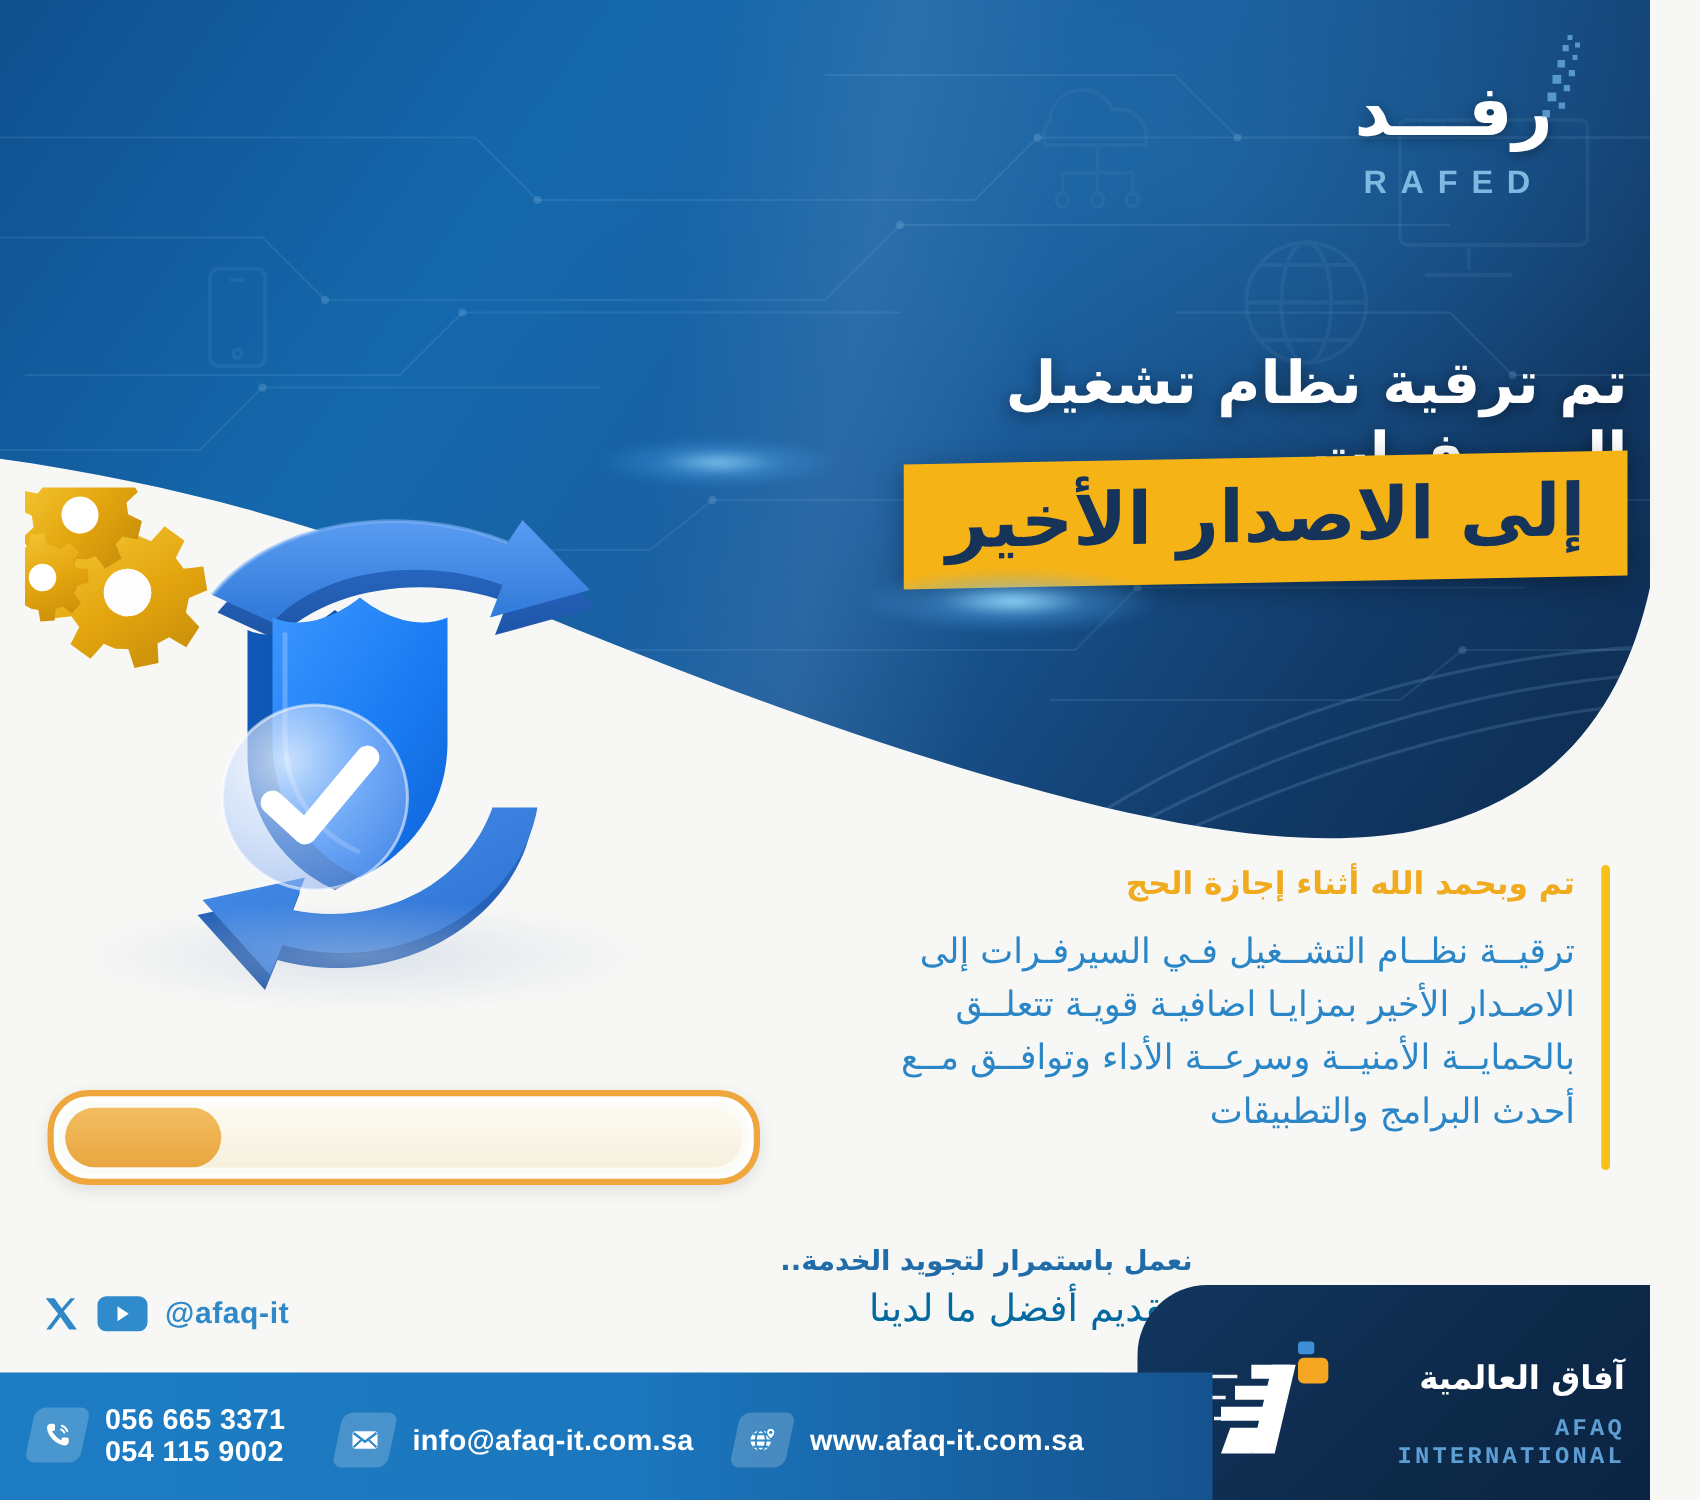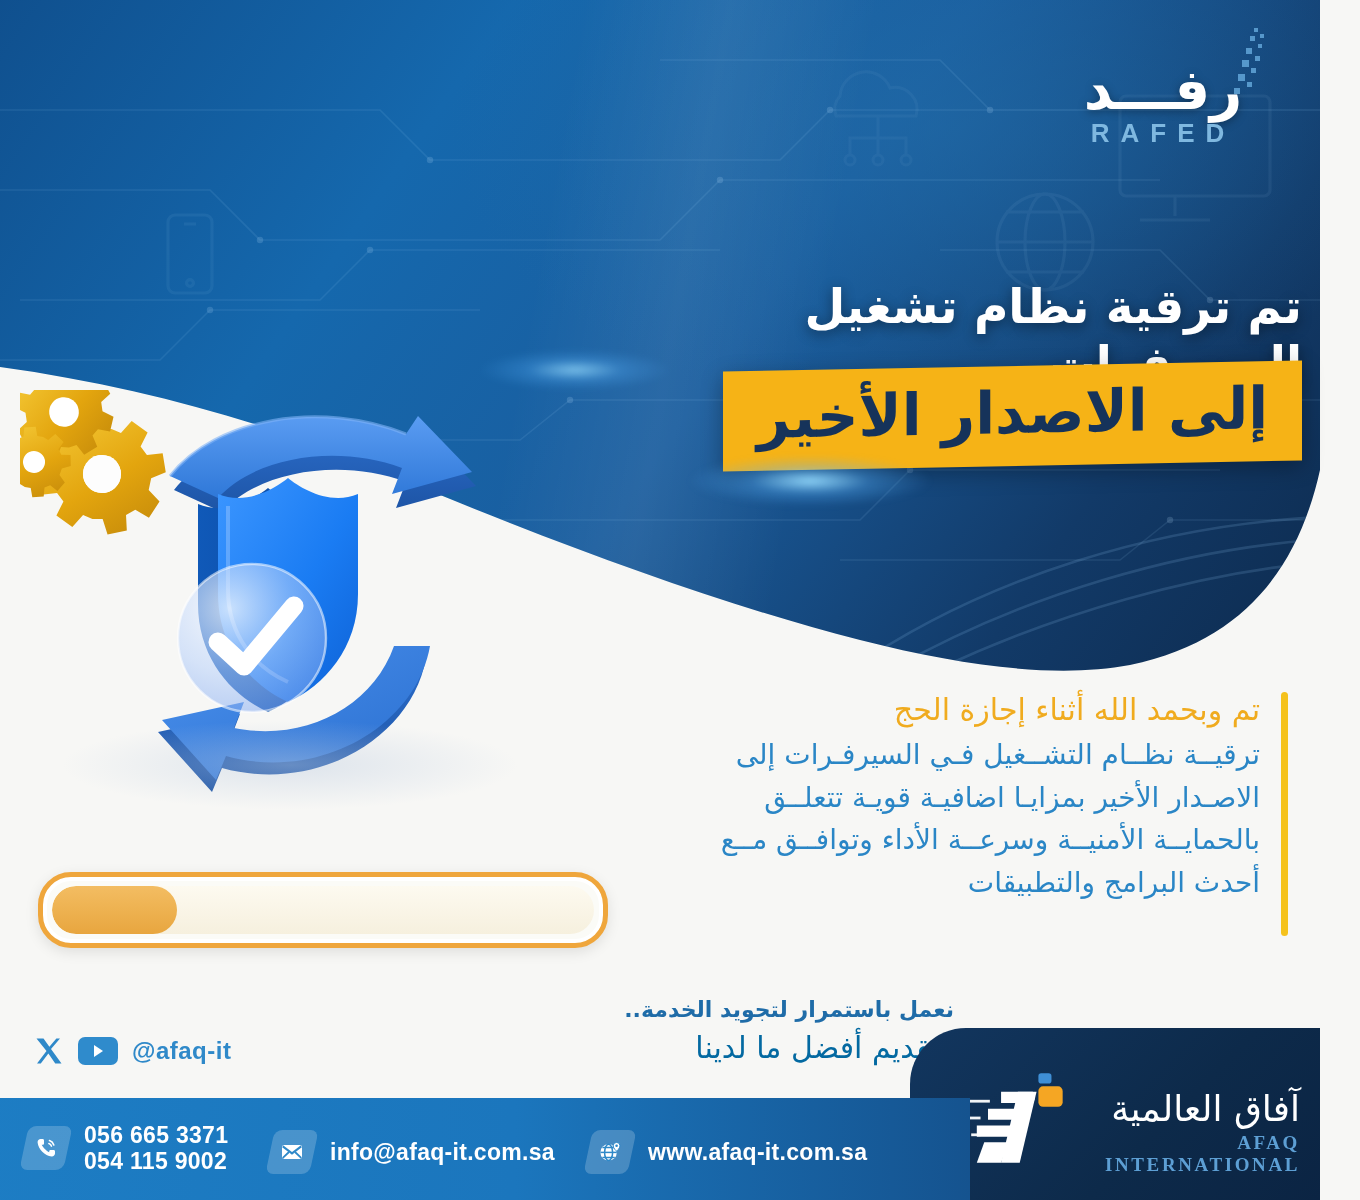--- a/index.html
+++ b/index.html
@@ -30,21 +30,21 @@
   .arcs{position:absolute;right:-40px;top:430px;width:520px;height:260px;opacity:.35;pointer-events:none;}
 
   
   .rafed{position:absolute;right:72px;top:62px;text-align:center;width:250px;}
   .rafed-ar{
     font-size:56px;font-weight:700;color:#ffffff;line-height:1;letter-spacing:2px;
     text-shadow:0 2px 10px rgba(0,0,0,.35);
   }
   .rafed-dots{position:absolute;right:90px;top:26px;width:46px;height:80px;opacity:.85;}
   .rafed-en{
-    margin-top:0;font-size:26px;letter-spacing:11px;color:#7fb8e0;font-weight:600;
+    margin-top:12px;font-size:26px;letter-spacing:11px;color:#7fb8e0;font-weight:600;
     font-family:"Liberation Sans",sans-serif;direction:ltr;
   }
 
   
   .headline{
     position:absolute;right:58px;top:278px;width:700px;text-align:right;
     font-size:47px;font-weight:bold;color:#ffffff;line-height:1.22;
     text-shadow:0 3px 14px rgba(0,0,0,.45);
   }
   .hl-banner{
@@ -87,21 +87,21 @@
     position:absolute;left:0;top:0;bottom:0;border-radius:24px;
     background:linear-gradient(180deg,#f3bd62,#e8a63f);
   }
 
   
   .bodyblock{position:absolute;right:100px;top:692px;width:540px;text-align:right;}
   .bodyrule{
     position:absolute;right:-28px;top:0;width:7px;height:244px;
     background:#f5c21c;border-radius:4px;
   }
-  .body-head{font-size:30px;font-weight:normal;color:#f0ab1e;line-height:1.2;margin-bottom:6px;}
+  .body-head{font-size:25px;font-weight:bold;color:#f0ab1e;line-height:1.2;margin-bottom:18px;}
   .body-text{font-size:28px;color:#2a86c6;line-height:1.52;font-weight:500;}
 
   
   .closing{position:absolute;right:406px;top:996px;width:520px;text-align:right;}
   .closing-1{font-size:22px;font-weight:bold;color:#1f6ca8;line-height:1.25;}
   .closing-2{font-size:30px;color:#0369a1;line-height:1.35;margin-top:4px;}
 
   
   .social{position:absolute;left:74px;top:1036px;display:flex;align-items:center;gap:14px;direction:ltr;}
   .x-icon{width:30px;height:30px;}
@@ -109,26 +109,26 @@
   .handle{font-size:24px;color:#2f89c9;font-weight:600;font-family:"Liberation Sans",sans-serif;letter-spacing:.5px;}
 
   
   .footer-dark{
     position:absolute;left:950px;top:1028px;width:410px;height:172px;
     background:linear-gradient(135deg,#12365f 0%,#0d2a4a 60%,#0b2443 100%);
     border-top-left-radius:56px;
   }
   .afaq-logo{position:absolute;left:1000px;top:1066px;width:340px;height:110px;direction:ltr;}
   .afaq-ar{
-    position:absolute;right:0;top:22px;font-size:36px;color:#ffffff;font-weight:normal;
+    position:absolute;right:0;top:22px;font-size:26px;color:#ffffff;font-weight:bold;
     letter-spacing:1px;direction:rtl;text-align:right;width:250px;
   }
   .afaq-en{
     position:absolute;right:0;top:66px;font-size:19px;color:#5d9fd4;font-weight:600;
-    letter-spacing:2.6px;font-family:Liberation Serif, serif;direction:ltr;text-align:right;width:250px;
+    letter-spacing:2.6px;font-family:Liberation Mono, monospace;direction:ltr;text-align:right;width:250px;
   }
 
   
   .contactbar{
     position:absolute;left:0;top:1098px;width:1010px;height:102px;
     background:linear-gradient(90deg,#1d7dc4 0%,#1b76bd 55%,#15538f 100%);
     direction:ltr;
   }
   .contact-item{position:absolute;display:flex;align-items:center;gap:16px;direction:ltr;}
   .cbadge{

